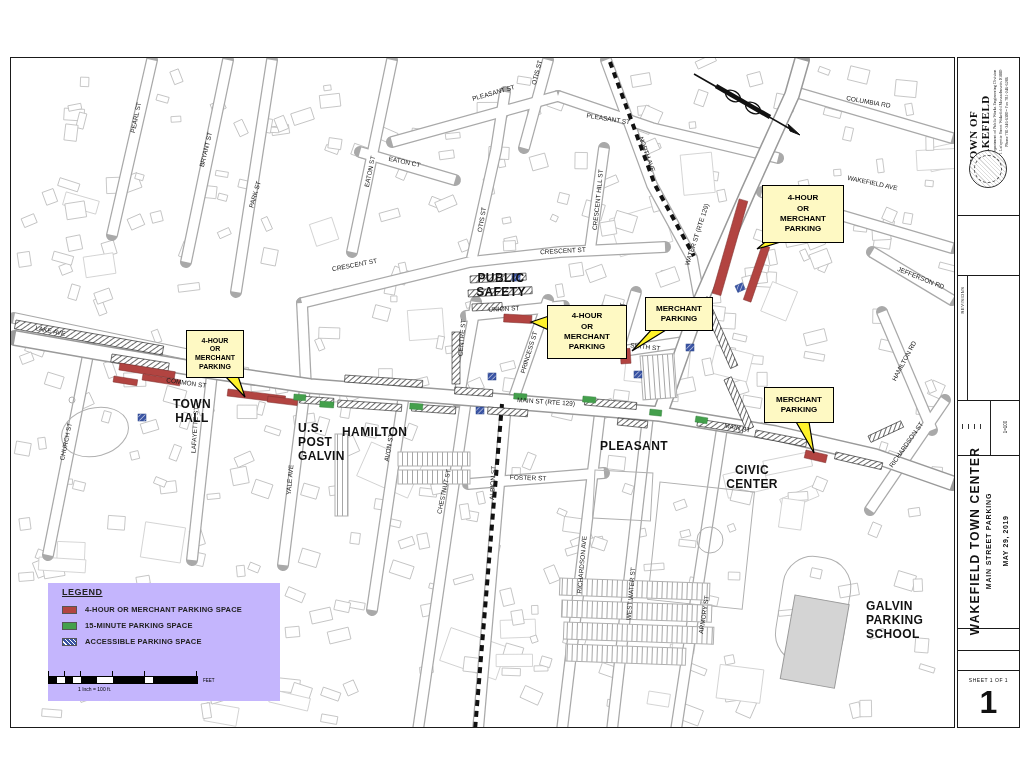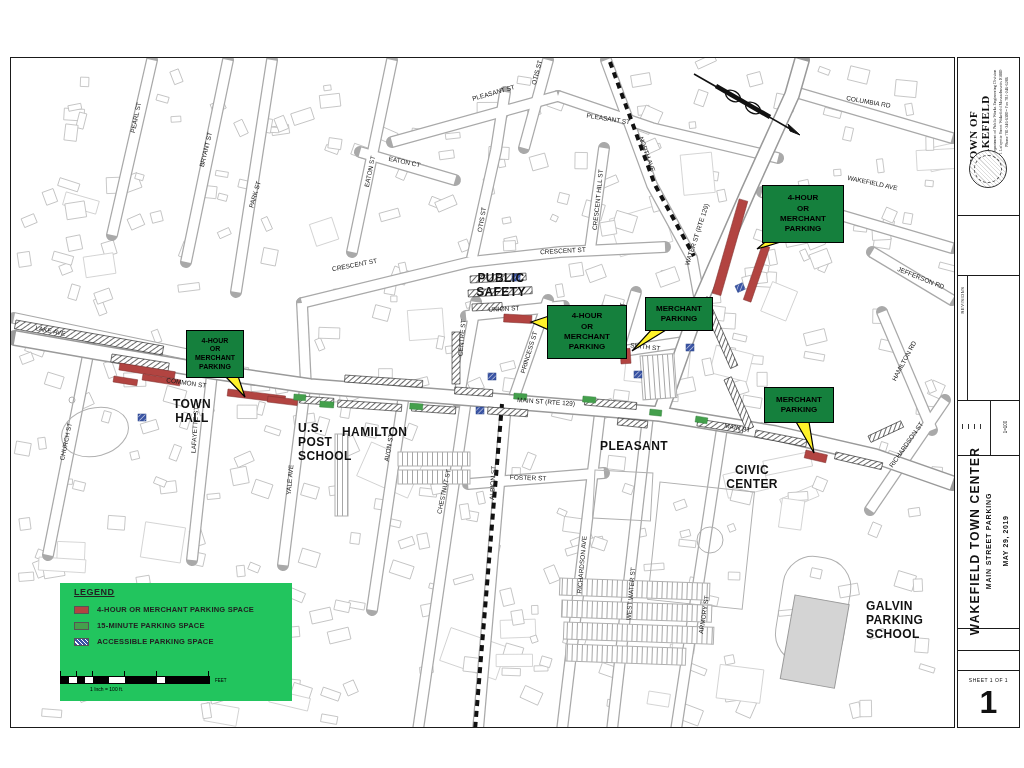--- a/index.html
+++ b/index.html
@@ -4,27 +4,27 @@
 <style>
   html,body{margin:0;padding:0;background:#e8e8e8;}
   .sheet{position:relative;width:1024px;height:768px;background:#ffffff;overflow:hidden;
          font-family:"Liberation Sans",sans-serif;}
   .mapframe{position:absolute;left:10px;top:57px;width:945px;height:671px;
             border:1.5px solid #1a1a1a;box-sizing:border-box;}
   svg.canvas{position:absolute;left:0;top:0;width:1024px;height:768px;}
   .place{position:absolute;z-index:3;color:#111;font-weight:600;font-size:12px;
          letter-spacing:.4px;line-height:1.15;white-space:pre-line;text-align:center;}
   .place.left{text-align:left;}
-  .callout{position:absolute;z-index:4;background:#15803d;border:1.4px solid #000;
+  .callout{position:absolute;z-index:4;background:#fef9c3;border:1.4px solid #000;
            box-sizing:border-box;display:flex;align-items:center;justify-content:center;
            text-align:center;font-weight:bold;font-size:8px;line-height:1.3;color:#000;
            white-space:pre-line;}
   .callout.small{font-size:7px;line-height:1.25;}
   
-  .legend{position:absolute;left:60px;top:583px;width:232px;height:118px;background:#22c55e;z-index:3;}
+  .legend{position:absolute;left:48px;top:583px;width:232px;height:118px;background:#c4b5fd;z-index:3;}
   .legend-title{font-size:9px;font-weight:bold;color:#222;text-decoration:underline;
                 letter-spacing:.5px;margin:4px 0 8px 14px;}
   .lrow{display:flex;align-items:center;margin:0 0 7px 14px;}
   .sw{width:15px;height:8px;margin-right:8px;border:.5px solid #555;box-sizing:border-box;}
   .sw.red{background:#B24441;}
   .sw.green{background:#44A04C;}
   .sw.blue{background:repeating-linear-gradient(45deg,#3B55A5 0 2px,#ffffff 2px 3px);}
   .lrow span{font-size:7.5px;font-weight:600;color:#222;letter-spacing:.2px;}
   .scalebar{position:absolute;left:0px;top:88px;width:200px;height:22px;}
   .sb-bar{position:absolute;left:0;top:5px;width:150px;height:8px;border:1px solid #000;box-sizing:border-box;}
@@ -628,21 +628,21 @@
   </svg>
 
   <div class="mapframe"></div>
 
   <div class="place" style="left:462px;top:272px;width:78px;">PUBLIC
 SAFETY</div>
   <div class="place" style="left:155px;top:398px;width:74px;">TOWN
 HALL</div>
   <div class="place left" style="left:298px;top:422px;width:56px;">U.S.
 POST
-SCHOOL</div>
+GALVIN</div>
   <div class="place" style="left:342px;top:426px;width:60px;">HAMILTON</div>
   <div class="place" style="left:596px;top:440px;width:76px;">PLEASANT</div>
   <div class="place" style="left:718px;top:464px;width:68px;">CIVIC
 CENTER</div>
   <div class="place left" style="left:866px;top:600px;width:72px;">GALVIN
 PARKING
 SCHOOL</div>
 
   <div class="callout" style="left:762px;top:185px;width:82px;height:58px;">4-HOUR
 OR

